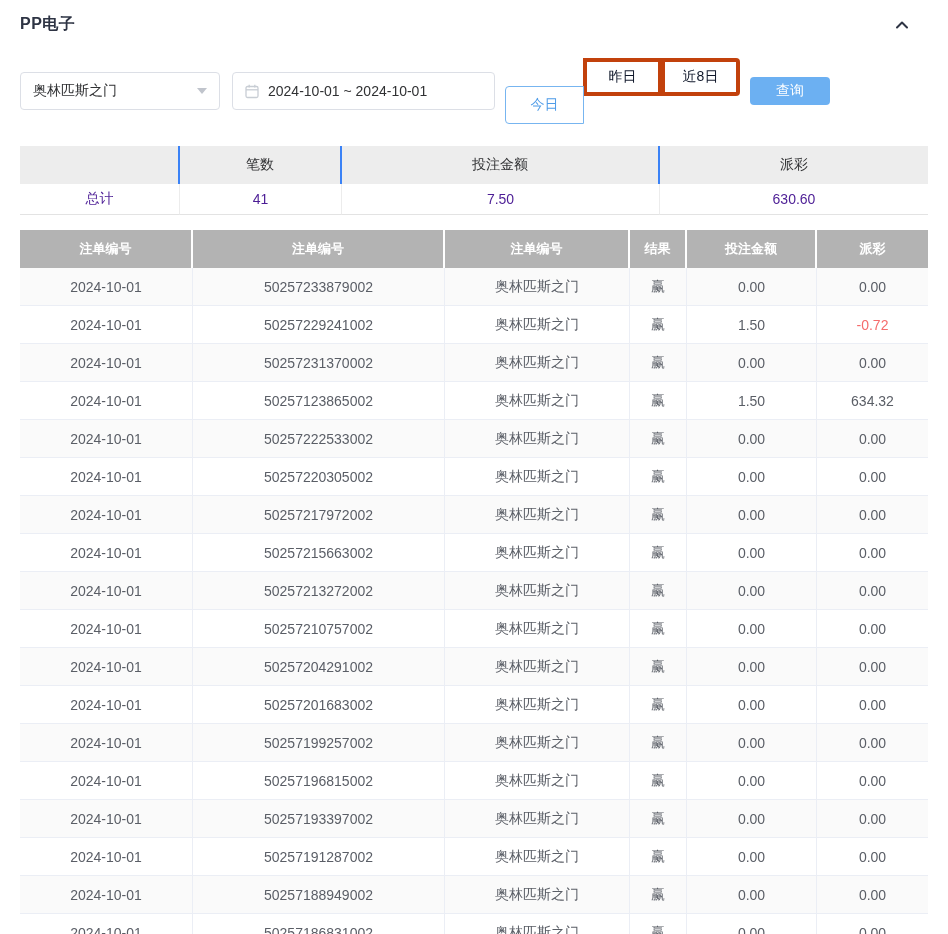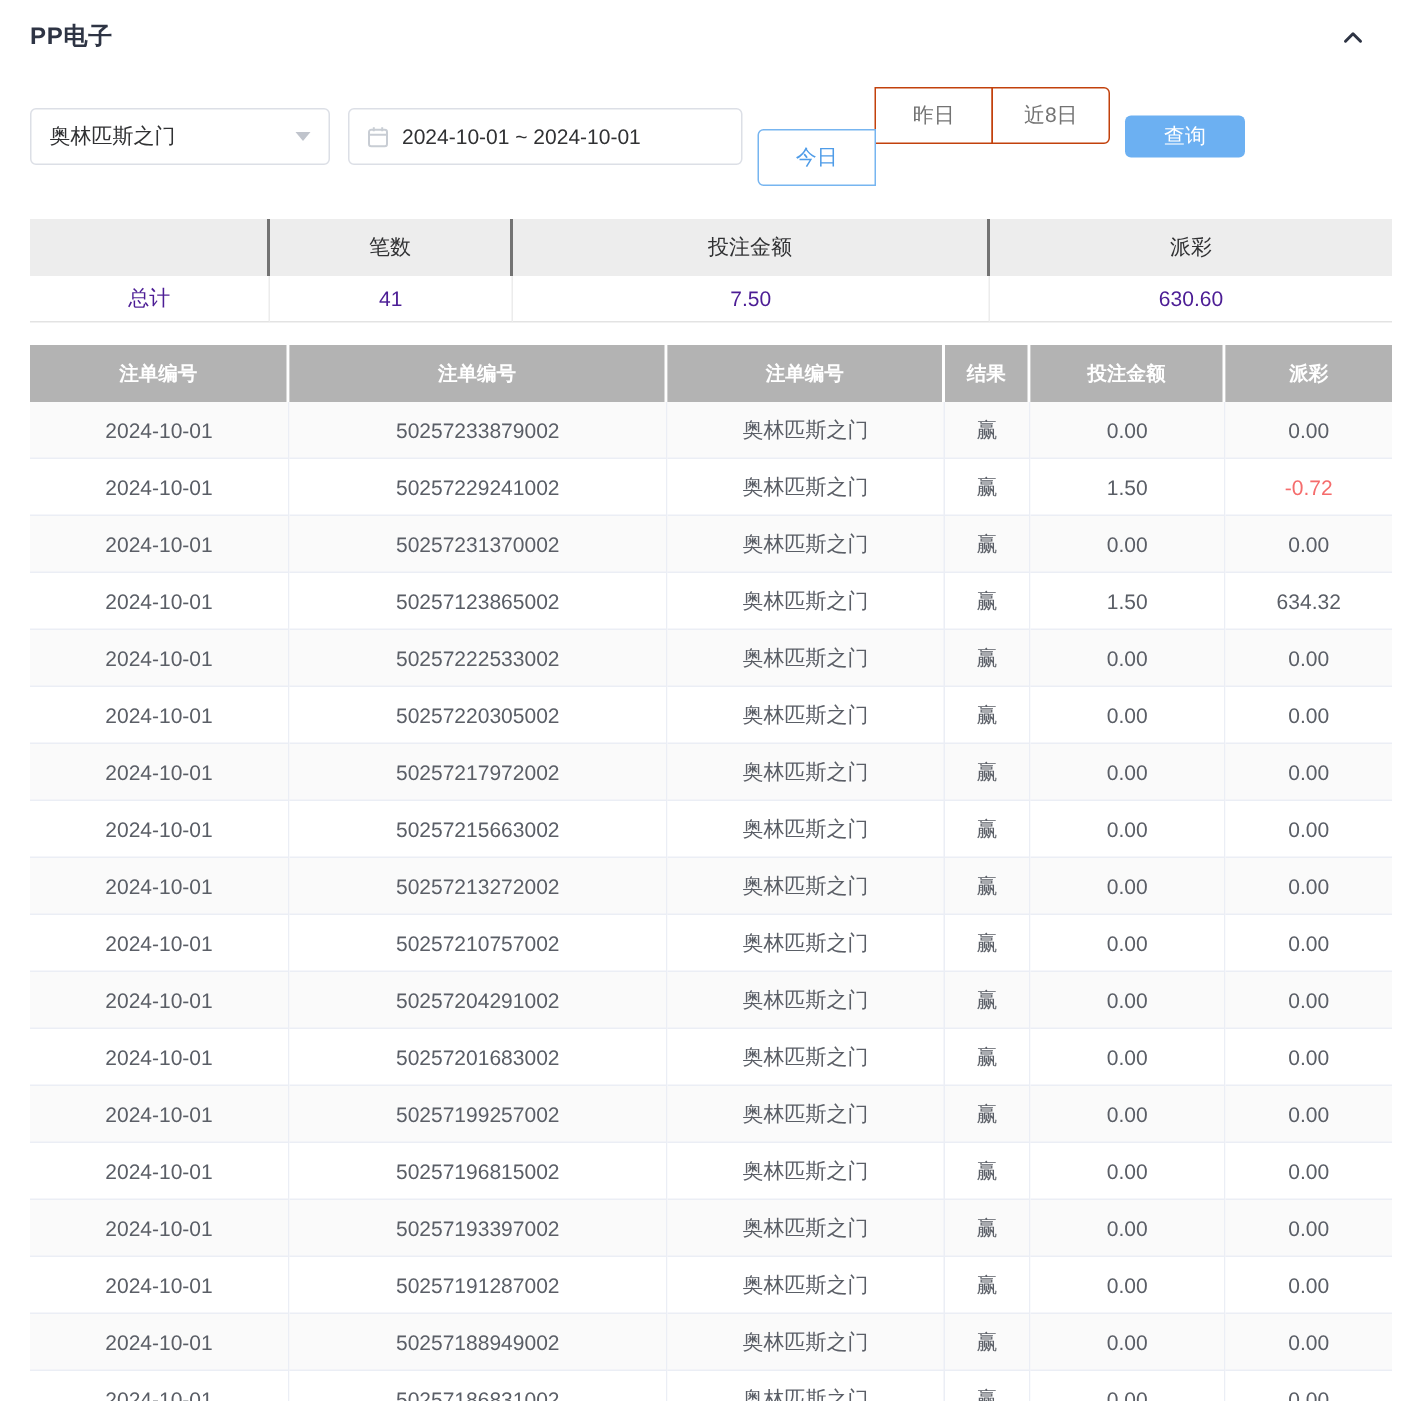--- a/index.html
+++ b/index.html
@@ -27,40 +27,40 @@
     border-left: 5px solid transparent; border-right: 5px solid transparent;
     border-top: 6px solid #c0c4cc;
   }
   .date-range {
     margin-left: 12px; width: 263px; height: 38px; border: 1px solid #dcdfe6; border-radius: 4px;
     display: flex; align-items: center; gap: 8px; padding: 0 11px;
     font-size: 14px; color: #303133; background: #fff; cursor: pointer;
   }
   .btn-group { display: flex; margin-left: 10px; }
   .qbtn {
-    width: 79px; height: 38px; background: #fff; border: 1px solid #c2410c;
-    font-size: 14px; color: #737373; display: flex; align-items: center; justify-content: center;
+    width: 79px; height: 38px; background: #fff; border: 4px solid #c2410c;
+    font-size: 14px; color: #0f172a; display: flex; align-items: center; justify-content: center;
     margin-left: -1px; cursor: pointer;
   }
   .qbtn:first-child { margin-left: 0; border-radius: 4px 0 0 4px; margin-top: 28px; }
   .qbtn:last-child { border-radius: 0 4px 4px 0; }
   .qbtn.active { border: 1px solid #77b5f0; color: #4f9ce8; position: relative; z-index: 2; border-radius: 4px 0 0 4px; }
   .query-btn {
     margin-left: 10px; width: 80px; height: 28px; border: none; border-radius: 4px;
     background: #6cb0f2; color: #fff; font-size: 14px; cursor: pointer;
     font-family: inherit;
   }
 
   
   table { border-collapse: separate; border-spacing: 0; width: 908px; table-layout: fixed; }
   .summary-table { margin-top: 22px; }
   .summary-table th {
     height: 38px; background: #ededed; font-weight: 400;
     font-size: 14px; color: #303133; text-align: center; vertical-align: middle;
-    border-right: 2px solid #737373;
+    border-right: 2px solid #3b82f6;
   }
   .summary-table th:last-child { border-right: none; }
   .summary-table td {
     height: 31px; background: #fff; font-size: 14px; color: #4c1d95;
     text-align: center; vertical-align: middle;
     border-right: 1px solid #ececec; border-bottom: 1px solid #e3e3e3;
   }
   .summary-table td:last-child { border-right: none; }
 
   

